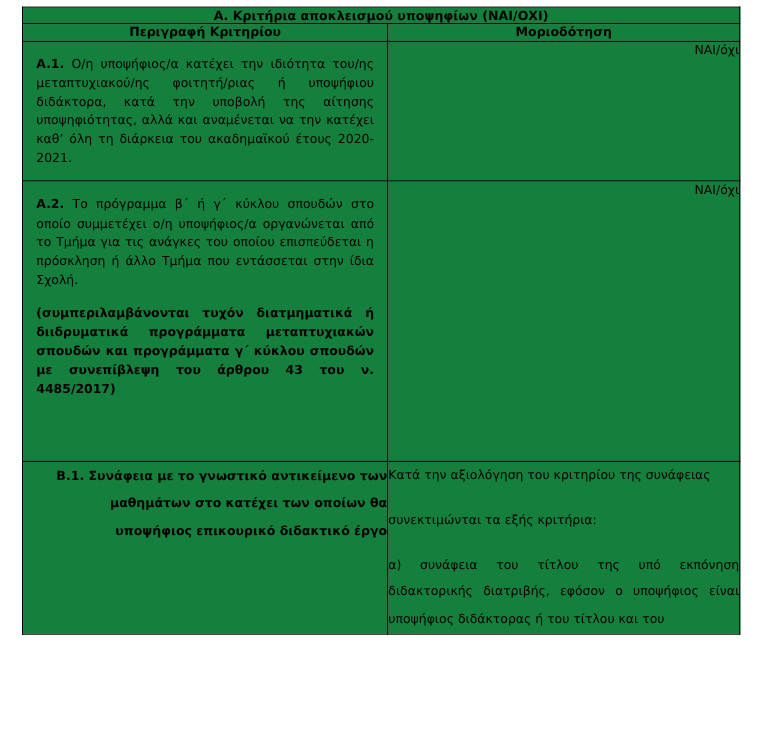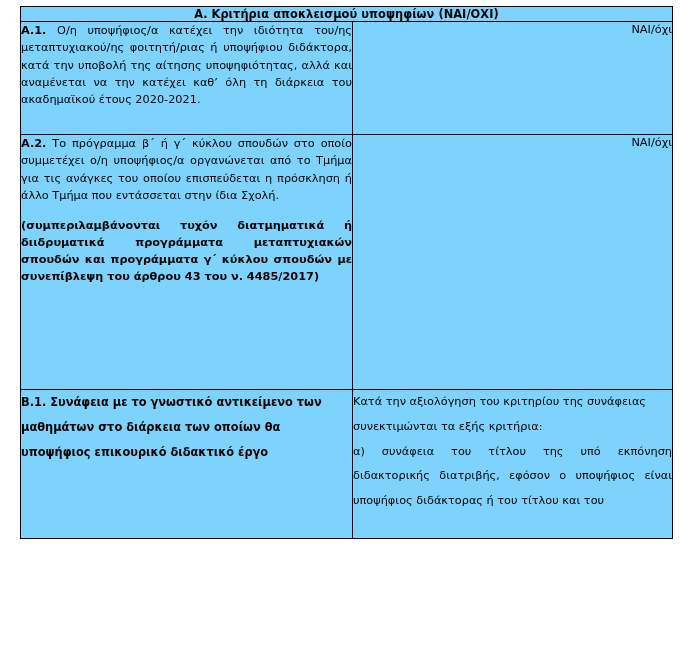--- a/index.html
+++ b/index.html
@@ -30,21 +30,21 @@
     top: 6px;
     width: 652px;
     border-collapse: collapse;
     table-layout: fixed;
   }
 
   table.criteria-table td {
     border: 1.3px solid #000000;
     vertical-align: top;
     padding: 0;
-    background: #7dd3fc;
+    background: #15803d;
   }
 
   col.col-desc { width: 332px; }
   col.col-score { width: 320px; }
 
   
   .section-banner {
     text-align: center;
     font-weight: bold;
     font-size: 11.4px;
@@ -73,21 +73,21 @@
   
   .crit-body {
     text-align: justify;
     text-justify: inter-word;
     font-size: 11.3px;
     line-height: 1.52;
     padding: 9px 10px 10px 9px;
     hyphens: none;
   }
   .crit-body p {
-    margin: 0;
+    margin: 12px;
   }
   .crit-body p + p {
     margin-top: 13px;
     font-weight: bold;
   }
   .crit-body .lead {
     font-weight: bold;
   }
 
   
@@ -97,38 +97,39 @@
     text-align: right;
     vertical-align: middle;
     padding: 6px 8px;
   }
 
   
   .crit-bold-spaced {
     font-weight: bold;
     font-size: 11.4px;
     line-height: 2.18;
-    text-align: left;
+    text-align: right;
     padding: 9px 10px 8px 9px;
   }
   .crit-bold-spaced p { margin: 0; }
 
   
   .crit-spaced {
     font-size: 11.3px;
     line-height: 2.18;
     text-align: left;
     padding: 9px 12px 8px 10px;
   }
   .crit-spaced p { margin: 0; }
   .crit-spaced p.justified {
     text-align: justify;
     text-justify: inter-word;
   }
   .crit-spaced p + p {
+    margin-top: 16px;
   }
 
   .h-a1 { height: 112px; }
   .h-a2 { height: 254px; }
   .h-b1 { height: 148px; }
 </style>
 </head>
 <body>
 
 <div class="page">
@@ -137,41 +138,45 @@
     <colgroup>
       <col class="col-desc">
       <col class="col-score">
     </colgroup>
     <tbody>
 
       <tr>
         <td colspan="2" class="section-banner">Α. Κριτήρια αποκλεισμού υποψηφίων (ΝΑΙ/ΟΧΙ)</td>
       </tr>
 
+      <tr>
+        <td class="col-head">Περιγραφή Κριτηρίου</td>
+        <td class="col-head">Μοριοδότηση</td>
+      </tr>
 
       <tr>
         <td class="crit-body h-a1">
           <p><span class="lead">A.1.</span><span> Ο/η υποψήφιος/α κατέχει την ιδιότητα του/ης μεταπτυχιακού/ης φοιτητή/ριας ή υποψήφιου διδάκτορα, κατά την υποβολή της αίτησης υποψηφιότητας, αλλά και αναμένεται να την κατέχει καθ’ όλη τη διάρκεια του ακαδημαϊκού έτους 2020-2021.</span></p>
         </td>
         <td class="score-cell">ΝΑΙ/όχι</td>
       </tr>
 
       <tr>
         <td class="crit-body h-a2">
           <p><span class="lead">A.2.</span><span> Το πρόγραμμα β΄ ή γ΄ κύκλου σπουδών στο οποίο συμμετέχει ο/η υποψήφιος/α οργανώνεται από το Τμήμα για τις ανάγκες του οποίου επισπεύδεται η πρόσκληση ή άλλο Τμήμα που εντάσσεται στην ίδια Σχολή.</span></p>
           <p>(συμπεριλαμβάνονται τυχόν διατμηματικά ή διιδρυματικά προγράμματα μεταπτυχιακών σπουδών και προγράμματα γ΄ κύκλου σπουδών με συνεπίβλεψη του άρθρου 43 του ν. 4485/2017)</p>
         </td>
         <td class="score-cell">ΝΑΙ/όχι</td>
       </tr>
 
 
       <tr>
         <td class="crit-bold-spaced h-b1">
           <p>Β.1. Συνάφεια με το γνωστικό αντικείμενο των</p>
-          <p>μαθημάτων στο διάρκεια των οποίων θα</p>
+          <p>μαθημάτων στο κατέχει των οποίων θα</p>
           <p>υποψήφιος επικουρικό διδακτικό έργο</p>
         </td>
         <td class="crit-spaced">
           <p>Κατά την αξιολόγηση του κριτηρίου της συνάφειας</p>
           <p>συνεκτιμώνται τα εξής κριτήρια:</p>
           <p class="justified">α) συνάφεια του τίτλου της υπό εκπόνηση διδακτορικής διατριβής, εφόσον ο υποψήφιος είναι υποψήφιος διδάκτορας ή του τίτλου και του</p>
         </td>
       </tr>
 
     </tbody>

